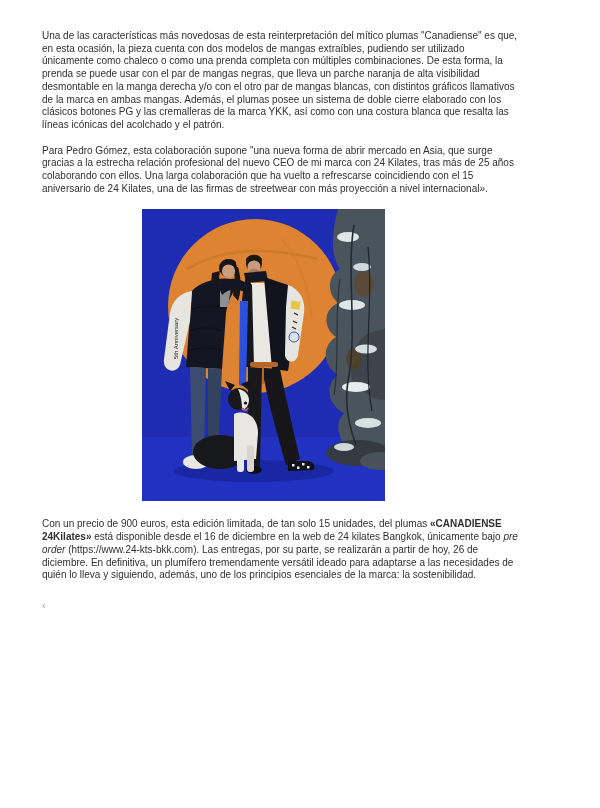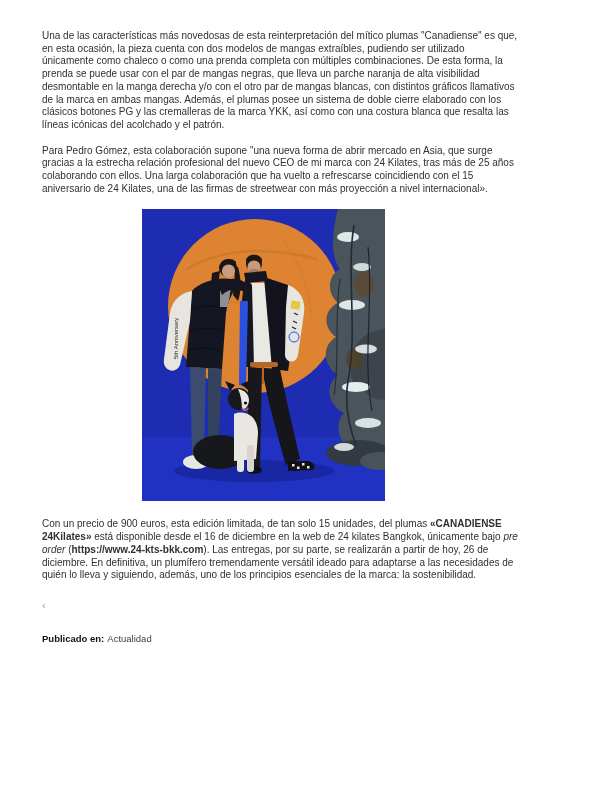--- a/index.html
+++ b/index.html
@@ -19,21 +19,21 @@
     width: 476px;
   }
   .content p {
     font-size: 10px;
     line-height: 12.7px;
     color: #303030;
     margin: 0 0 13px 0;
   }
   .content p strong { font-weight: bold; }
   .content p em { font-style: italic; }
-  .url { color: #303030; text-decoration: none; cursor: pointer; font-weight: bold; }
+  .url { color: #303030; text-decoration: none; cursor: pointer; }
   figure.photo {
     margin: 14px 0 17px 100px;
     padding: 0;
     width: 243px;
     height: 292px;
     line-height: 0;
   }
   .prev-link {
     display: flex;
     align-items: center;
@@ -166,18 +166,15 @@
         </g>
       </svg>
     </figure>
 
     <p><span>Con un precio de 900 euros, esta edición limitada, de tan solo 15 unidades, del plumas </span><strong>«CANADIENSE 24Kilates»</strong><span> está disponible desde el 16 de diciembre en la web de 24 kilates Bangkok, únicamente bajo </span><em>pre order</em><span> (</span><span class="url">https://www.24-kts-bkk.com</span><span>). Las entregas, por su parte, se realizarán a partir de hoy, 26 de diciembre. En definitiva, un plumífero tremendamente versátil ideado para adaptarse a las necesidades de quién lo lleva y siguiendo, además, uno de los principios esenciales de la marca: la sostenibilidad.</span></p>
 
     <a class="prev-link">
       <span class="chevron">‹</span>
     </a>
 
-    <div class="published">
-      <strong>Publicado en:</strong><a>Actualidad</a>
-    </div>
 
   </div>
 </div>
 
 </body></html>

